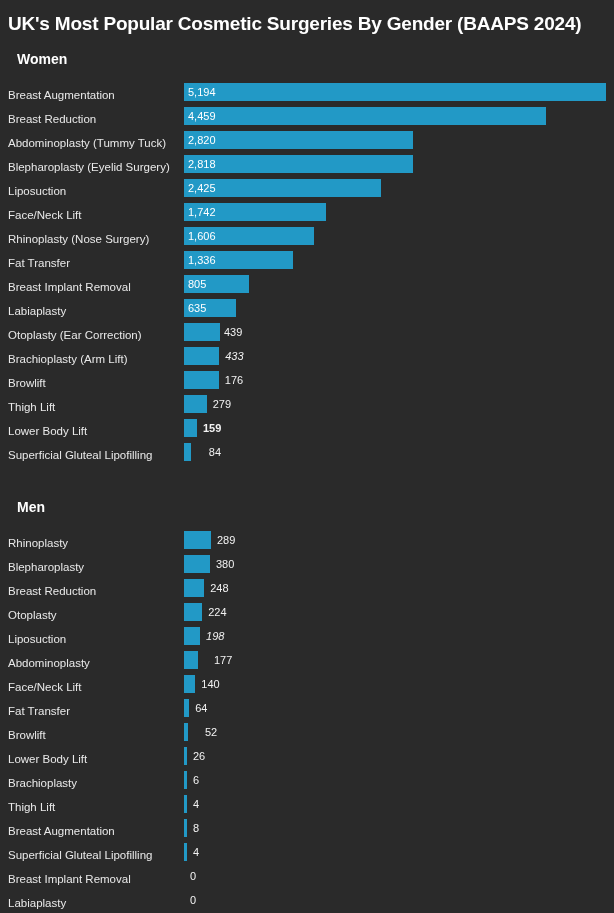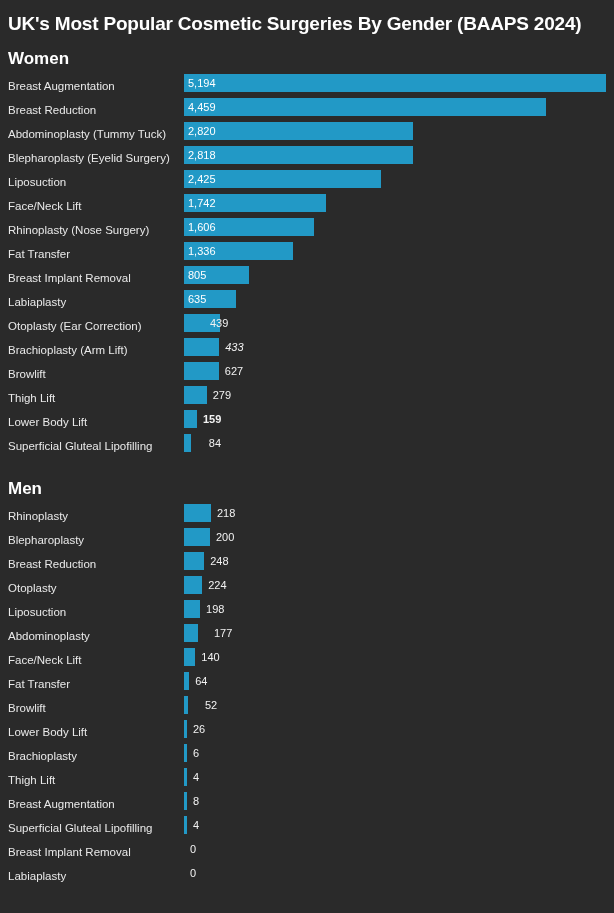--- a/index.html
+++ b/index.html
@@ -26,26 +26,26 @@
   .chart-title {
     font-size: 19px;
     font-weight: bold;
     line-height: 27px;
     color: #ffffff;
     letter-spacing: -0.2px;
     margin: 0 0 11px 0;
     max-width: 586px;
   }
   .group-header {
-    font-size: 17px;
+    font-size: 14px;
     font-weight: bold;
     color: #ffffff;
     height: 22px;
     line-height: 22px;
-    margin: 0;
+    margin: 9px;
   }
   .group-gap {
     height: 24px;
   }
   .bar-row {
     height: 24px;
     display: flex;
     align-items: center;
     position: relative;
   }
@@ -164,35 +164,35 @@
         <div class="row-label">Labiaplasty</div>
         <div class="bar-area">
           <div class="bar" style="width: 51.5922px; background: rgb(34, 153, 198);"></div>
           <div class="bar-value inside">635</div>
         </div>
       </div>
       <div class="bar-row">
         <div class="row-label">Otoplasty (Ear Correction)</div>
         <div class="bar-area">
           <div class="bar" style="width: 35.6677px; background: rgb(34, 153, 198);"></div>
-          <div class="bar-value outside" style="left: 26px;">439</div>
+          <div class="bar-value outside" style="left: 40px;">439</div>
         </div>
       </div>
       <div class="bar-row">
         <div class="row-label">Brachioplasty (Arm Lift)</div>
         <div class="bar-area">
           <div class="bar" style="width: 35.1802px; background: rgb(34, 153, 198);"></div>
           <div class="bar-value outside" style="left: 41.1802px; font-style: italic;">433</div>
         </div>
       </div>
       <div class="bar-row">
         <div class="row-label">Browlift</div>
         <div class="bar-area">
           <div class="bar" style="width: 34.8552px; background: rgb(34, 153, 198);"></div>
-          <div class="bar-value outside" style="left: 40.8552px;">627</div>
+          <div class="bar-value outside" style="left: 40.8552px;">176</div>
         </div>
       </div>
       <div class="bar-row">
         <div class="row-label">Thigh Lift</div>
         <div class="bar-area">
           <div class="bar" style="width: 22.6681px; background: rgb(34, 153, 198);"></div>
           <div class="bar-value outside" style="left: 28.6681px;">279</div>
         </div>
       </div>
       <div class="bar-row">
@@ -208,49 +208,49 @@
           <div class="bar" style="width: 6.8248px; background: rgb(34, 153, 198);"></div>
           <div class="bar-value outside" style="left: 12.8248px; margin-left: 12px;">84</div>
         </div>
       </div>
       <div class="group-gap"></div>
       <div class="group-header">Men</div>
       <div class="bar-row">
         <div class="row-label">Rhinoplasty</div>
         <div class="bar-area">
           <div class="bar" style="width: 26.9742px; background: rgb(34, 153, 198);"></div>
-          <div class="bar-value outside" style="left: 32.9742px;">218</div>
+          <div class="bar-value outside" style="left: 32.9742px;">289</div>
         </div>
       </div>
       <div class="bar-row">
         <div class="row-label">Blepharoplasty</div>
         <div class="bar-area">
           <div class="bar" style="width: 25.9992px; background: rgb(34, 153, 198);"></div>
-          <div class="bar-value outside" style="left: 31.9992px;">200</div>
+          <div class="bar-value outside" style="left: 31.9992px;">380</div>
         </div>
       </div>
       <div class="bar-row">
         <div class="row-label">Breast Reduction</div>
         <div class="bar-area">
           <div class="bar" style="width: 20.1494px; background: rgb(34, 153, 198);"></div>
           <div class="bar-value outside" style="left: 26.1494px;">248</div>
         </div>
       </div>
       <div class="bar-row">
         <div class="row-label">Otoplasty</div>
         <div class="bar-area">
           <div class="bar" style="width: 18.1995px; background: rgb(34, 153, 198);"></div>
           <div class="bar-value outside" style="left: 24.1995px;">224</div>
         </div>
       </div>
       <div class="bar-row">
         <div class="row-label">Liposuction</div>
         <div class="bar-area">
           <div class="bar" style="width: 16.087px; background: rgb(34, 153, 198);"></div>
-          <div class="bar-value outside" style="left: 22.087px;">198</div>
+          <div class="bar-value outside" style="left: 22.087px; font-style: italic;">198</div>
         </div>
       </div>
       <div class="bar-row">
         <div class="row-label">Abdominoplasty</div>
         <div class="bar-area">
           <div class="bar" style="width: 14.3808px; background: rgb(34, 153, 198);"></div>
           <div class="bar-value outside" style="left: 30px;">177</div>
         </div>
       </div>
       <div class="bar-row">

